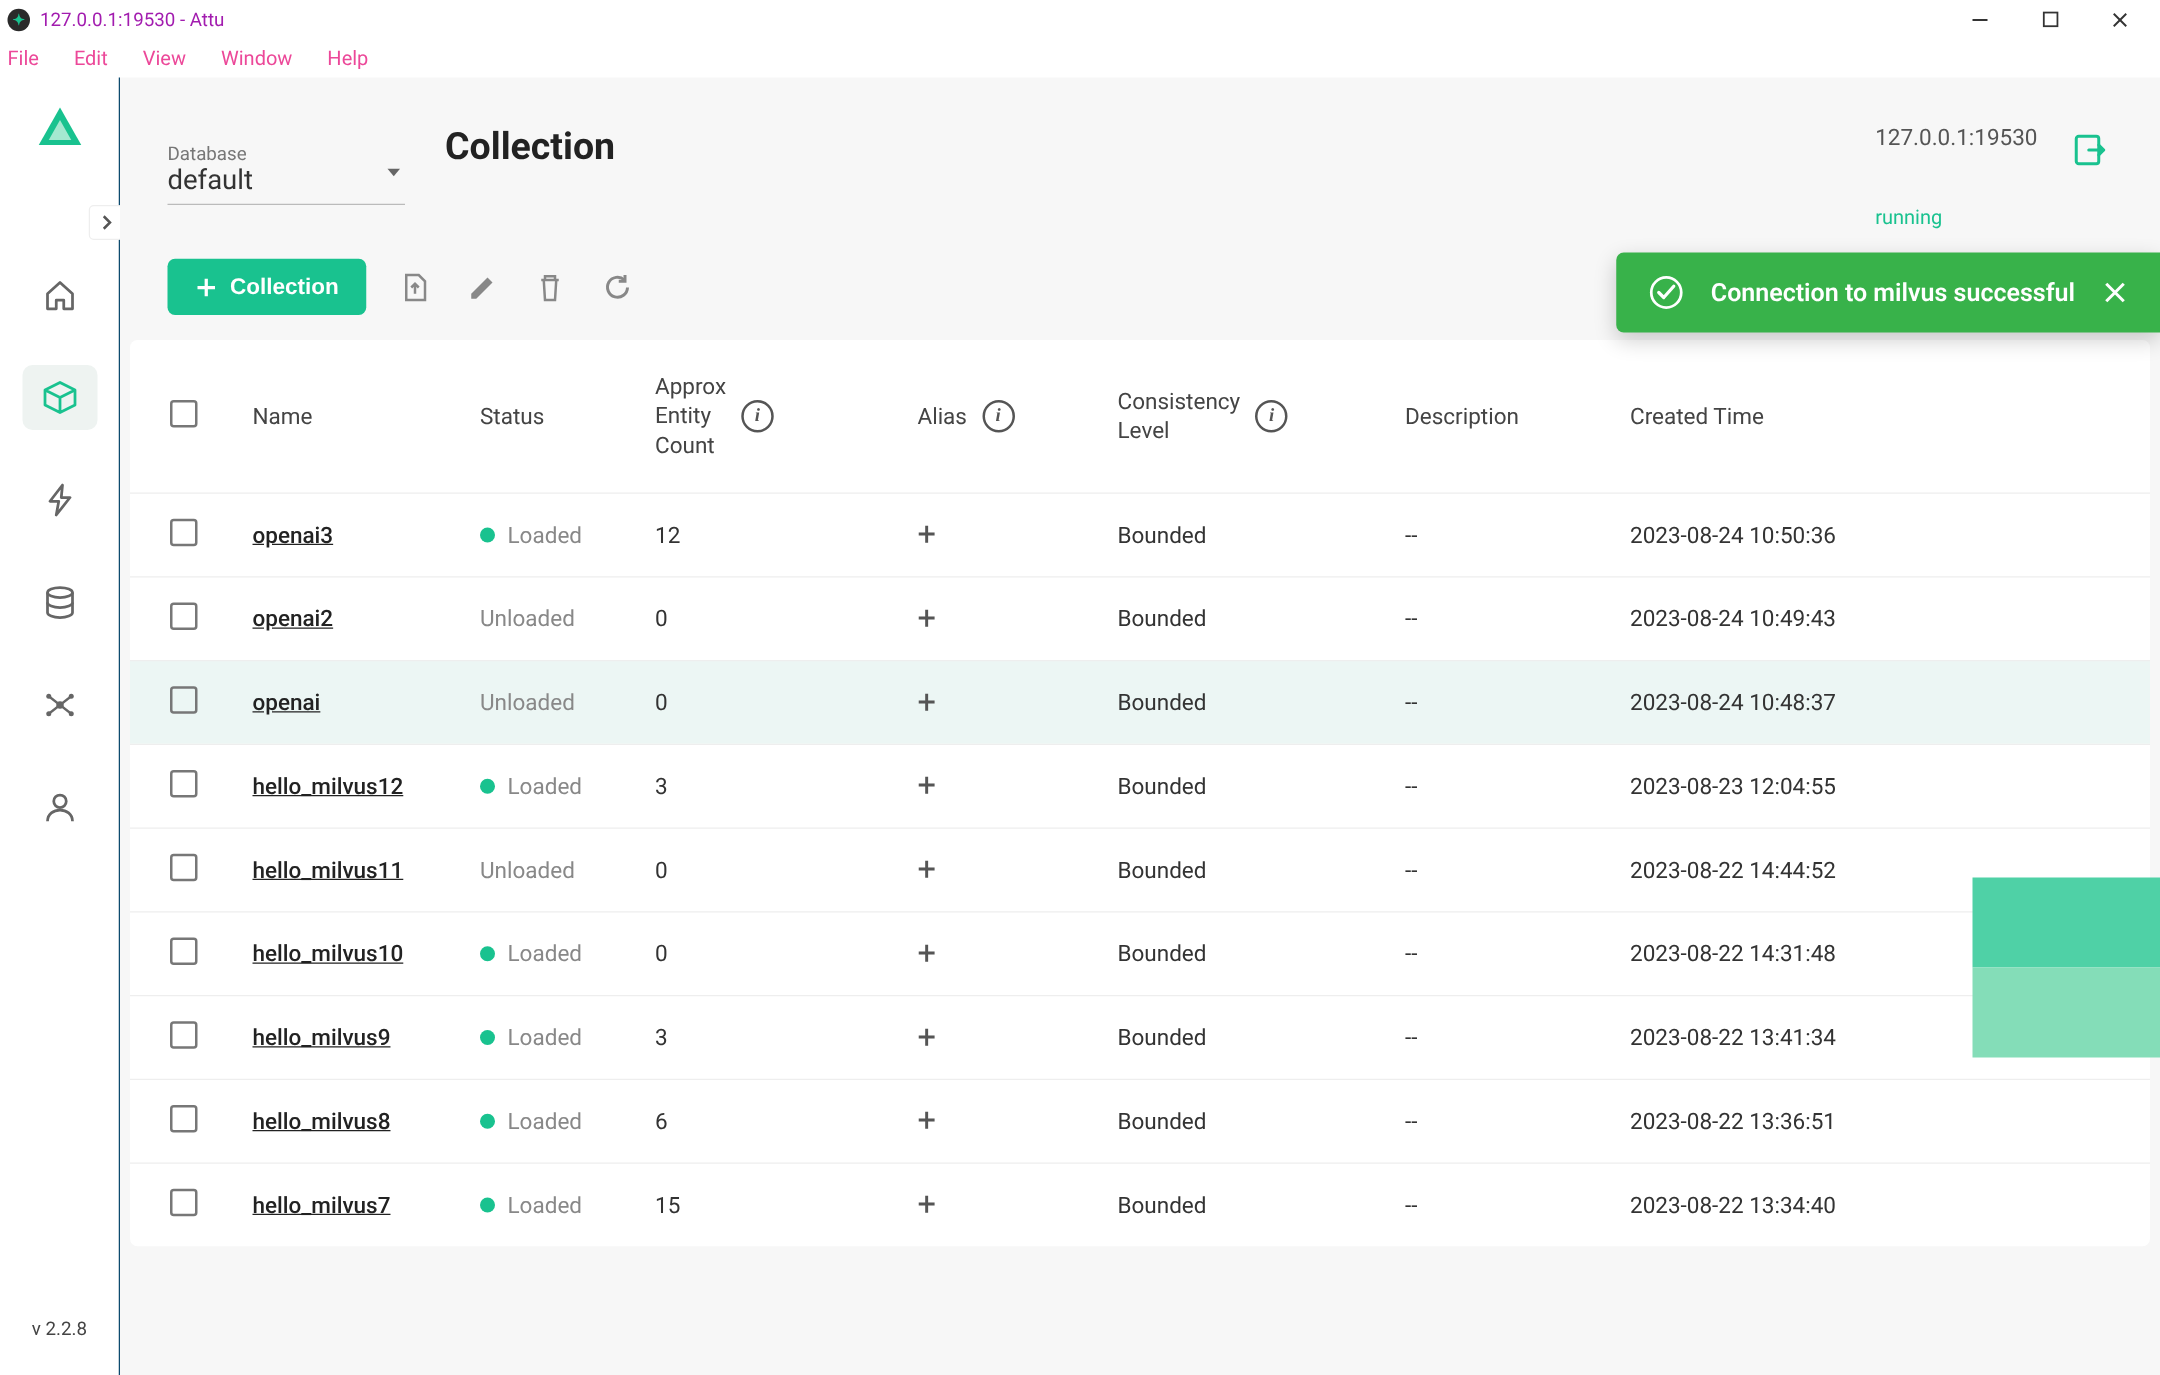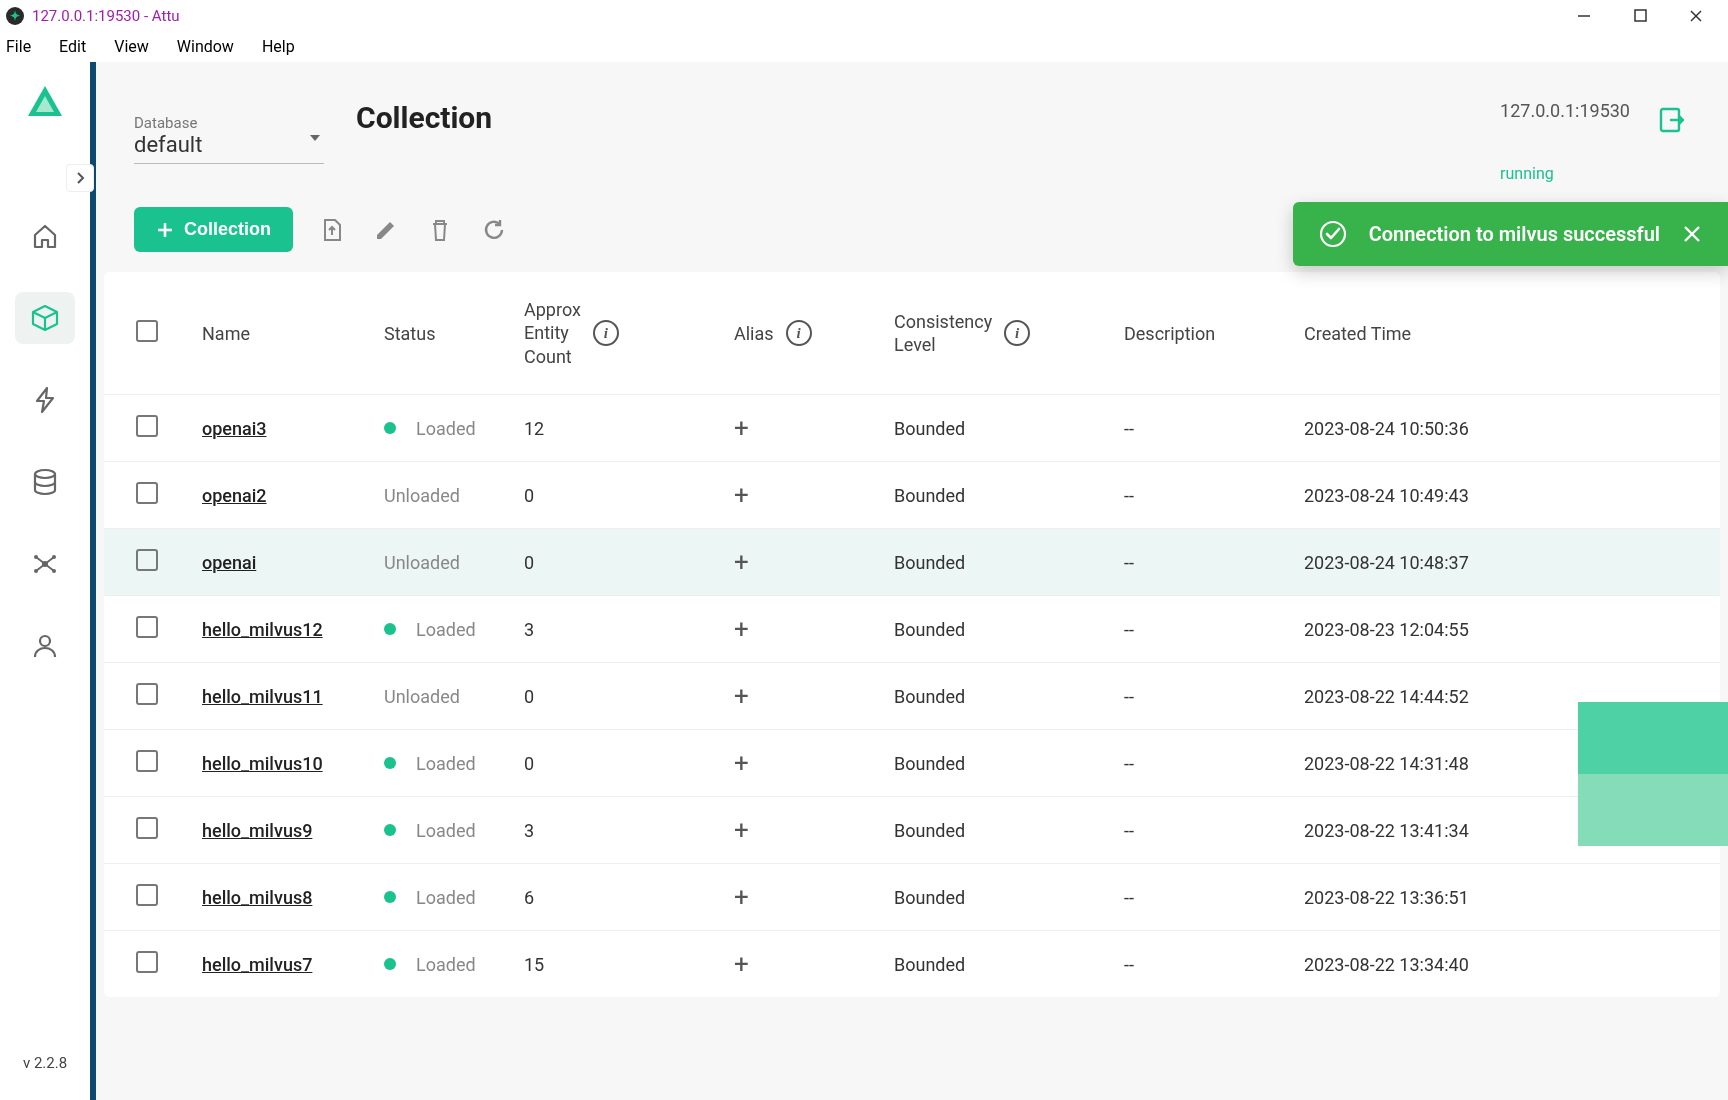--- a/index.html
+++ b/index.html
@@ -8,28 +8,28 @@
 
 .titlebar { display: flex; align-items: center; justify-content: space-between; height: 32px; padding: 0 4px 0 6px; border-bottom: 1px solid transparent; }
 .titlebar-left { display: flex; align-items: center; gap: 8px; }
 .app-icon { width: 18px; height: 18px; background: #2a2a2a; border-radius: 50%; display:inline-flex; align-items:center; justify-content:center; color:#19c28f; font-size:12px; font-weight:bold;}
 .title-text { font-size: 15px; color: #a21caf; }
 .win-controls { display: flex; gap: 0; }
 .win-btn { width: 56px; height: 32px; display:flex; align-items:center; justify-content:center; cursor:pointer; }
 
 
 .menubar { display: flex; align-items: center; gap: 0; height: 30px; padding: 0 2px; border-bottom: 1px solid transparent; }
-.menu-item { padding: 4px 14px; font-size: 16px; color: #000000; cursor:pointer; }
+.menu-item { padding: 4px 14px; font-size: 16px; color: #ec4899; cursor:pointer; }
 .menu-item:first-child { padding-left: 4px; }
 
 
 .app-body { display: flex; height: calc(100% - 62px); }
 
 
-.sidebar { width: 96px; background: #fff; border-right: 6px solid #0c4a6e; display:flex; flex-direction:column; align-items:center; padding-top: 18px; position:relative; }
+.sidebar { width: 96px; background: #fff; border-right: 1px solid #0c4a6e; display:flex; flex-direction:column; align-items:center; padding-top: 18px; position:relative; }
 .logo { width: 46px; height: 46px; margin-bottom: 6px; }
 .collapse-chevron { position:absolute; top: 102px; right: -4px; width:28px; height:28px; display:flex; align-items:center; justify-content:center; background:#fff; border:1px solid #eee; border-radius:4px; cursor:pointer; color:#555;}
 .nav { margin-top: 78px; display:flex; flex-direction:column; gap: 30px; align-items:center; }
 .nav-item { width: 60px; height: 52px; display:flex; align-items:center; justify-content:center; border-radius:8px; cursor:pointer; color:#666; }
 .nav-item.active { background: #eef3f1; color:#19c28f; }
 .version { position:absolute; bottom: 28px; font-size: 15px; color:#444; }
 
 
 .content { flex:1; background: #f7f7f7; position:relative; }
 .content-header { display:flex; align-items:flex-start; padding: 32px 36px 24px 38px; }
@@ -53,21 +53,21 @@
 .thead-row { display:grid; grid-template-columns: 86px 182px 140px 210px 160px 230px 180px 1fr; align-items:center; padding: 26px 12px; color:#444; font-size: 18px; }
 .th { color:#444; }
 .th-multi { line-height:1.3; }
 .th-with-icon { display:flex; align-items:center; gap:12px;}
 .info-icon { width:26px; height:26px; border:2px solid #555; border-radius:50%; display:inline-flex; align-items:center; justify-content:center; font-size:15px; color:#555; font-style:italic; font-family:serif; font-weight:bold;}
 .tbody .trow { display:grid; grid-template-columns: 86px 182px 140px 210px 160px 230px 180px 1fr; align-items:center; padding: 18px 12px; border-top:1px solid #eee; font-size:18px; color:#333; }
 .trow.highlight { background:#ecf6f4; }
 .cb { width:22px; height:22px; border:2.5px solid #777; border-radius:3px; display:inline-block; cursor:pointer;}
 .cb-wrap { padding-left: 20px;}
 .name-link { text-decoration: underline; color:#222; cursor:pointer; font-weight:500;}
-.status-cell { display:flex; align-items:center; gap:20px; color:#888;}
+.status-cell { display:flex; align-items:center; gap:10px; color:#888;}
 .dot { width:12px; height:12px; border-radius:50%; background:#19c28f; display:inline-block;}
 .alias-plus { font-size:26px; color:#555; cursor:pointer; }
 
 
 .toast { position:absolute; top: 140px; right: 0; background:#38b24a; color:#fff; padding: 18px 26px; display:flex; align-items:center; gap:22px; border-radius:6px 0 0 6px; box-shadow: 0 6px 18px rgba(0,0,0,0.2); font-size:20px; font-weight:600; z-index:5;}
 .toast-close { cursor:pointer; }
 
 
 .side-bars { position:absolute; right:0; top: 640px; display:flex; flex-direction:column; }
 .side-bar { width: 150px; height: 72px; }

